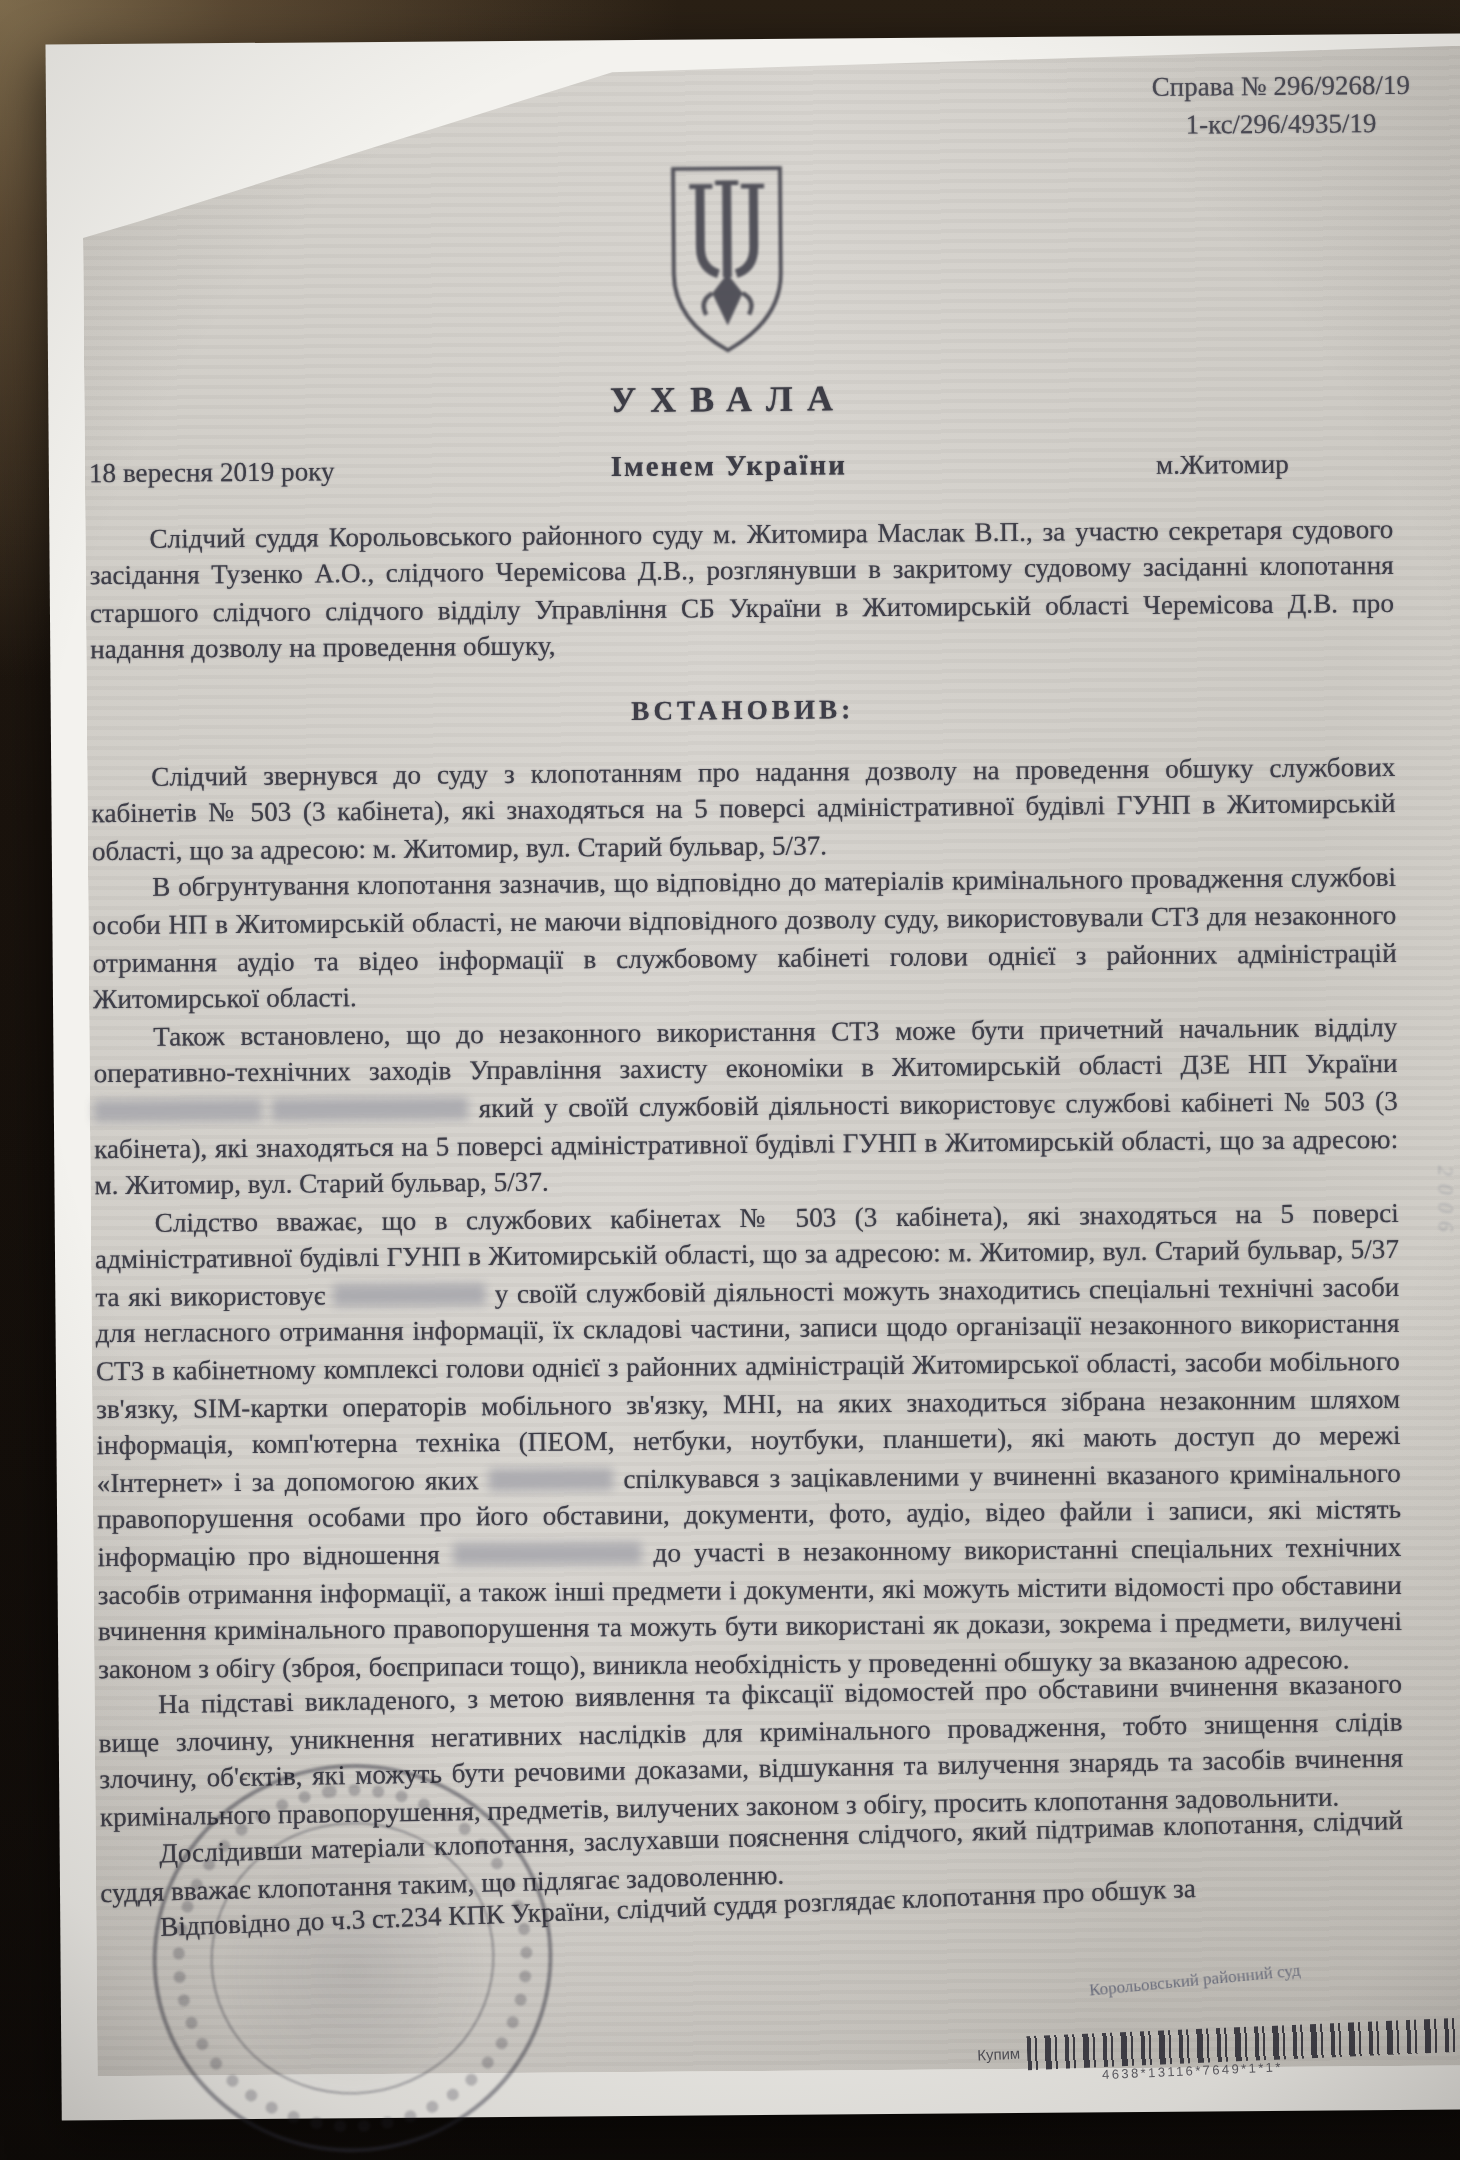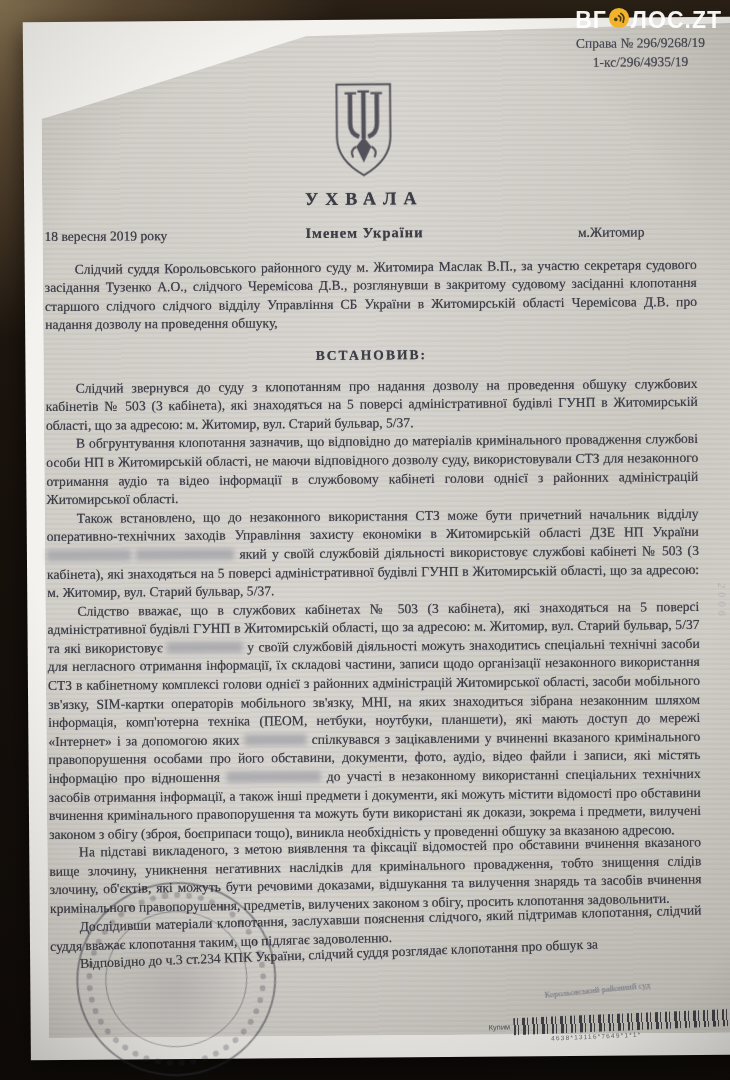--- a/index.html
+++ b/index.html
@@ -112,27 +112,15 @@
       <div class="barcode-row">
         <span class="barcode-label">Купим</span>
         <span class="bars"></span>
       </div>
       <div class="barcode-digits">4638*13116*7649*1*1*</div>
     </div>
 
     <div class="margin-note">2006</div>
   </div>
 
-  <div class="watermark">
-    <span>ВГ</span>
-    <span>
-      <svg width="22" height="22" viewBox="0 0 24 24">
-        <circle cx="12" cy="12" r="11" fill="#f2b32a"></circle>
-        <circle cx="8.5" cy="13.5" r="2" fill="#4a3c12"></circle>
-        <path d="M11.5,9.5 Q15,11 13.5,15" stroke="#4a3c12" stroke-width="1.8" fill="none" stroke-linecap="round"></path>
-        <path d="M14,7 Q19,10 16.5,16.5" stroke="#4a3c12" stroke-width="1.8" fill="none" stroke-linecap="round"></path>
-      </svg>
-    </span>
-    <span>ЛОС.ZT</span>
-  </div>
 
   <div class="vignette"></div>
 </div>
 
 </body></html>

